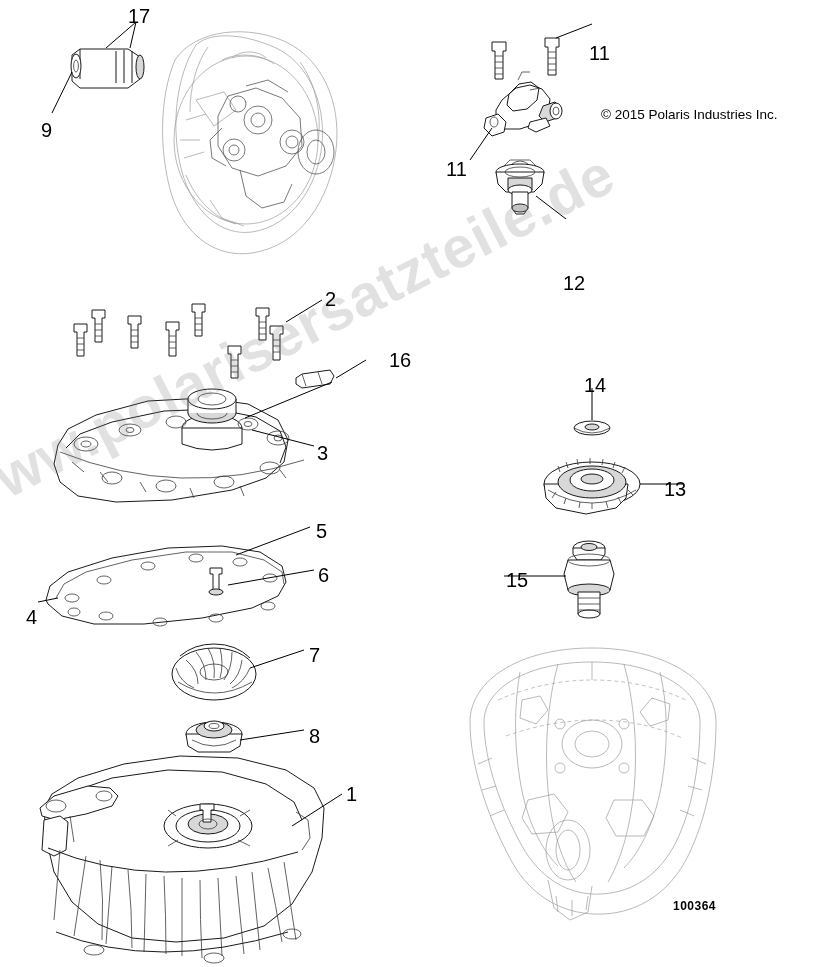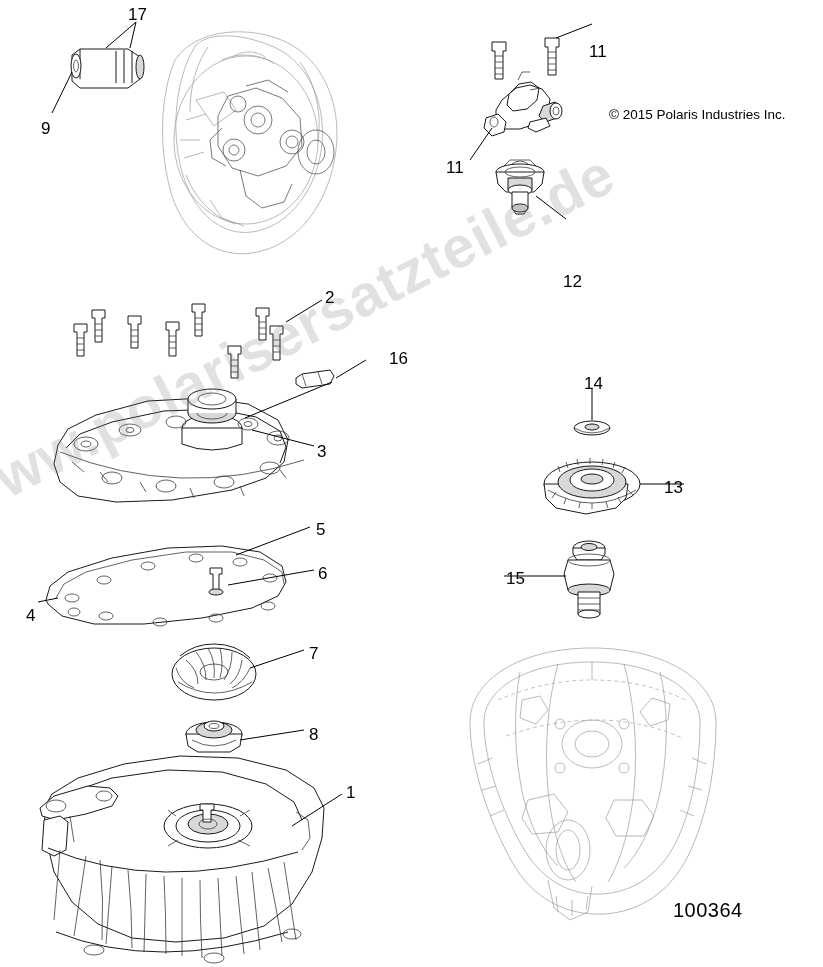--- a/index.html
+++ b/index.html
@@ -13,37 +13,37 @@
   #sheet {
     position: relative;
     width: 823px;
     height: 967px;
     background: #ffffff;
     overflow: hidden;
   }
   .callout {
     position: absolute;
     font-family: "Liberation Sans", sans-serif;
-    font-size: 17px;
+    font-size: 20px;
     color: #000000;
     white-space: nowrap;
     line-height: 1;
   }
   .copyright {
     position: absolute;
     font-family: "Liberation Sans", sans-serif;
     font-size: 13.5px;
     color: #000000;
     white-space: nowrap;
   }
   .partno {
     position: absolute;
     font-family: "Liberation Sans", sans-serif;
-    font-size: 20px;
-    font-weight: normal;
+    font-size: 12px;
+    font-weight: bold;
     color: #000000;
     letter-spacing: 0.5px;
   }
   .watermark {
     position: absolute;
     left: 50px;
     top: 300px;
     width: 760px;
     height: 620px;
     transform: rotate(-27deg);
@@ -370,21 +370,21 @@
       <ellipse class="ln-light" cx="568" cy="850" rx="12" ry="20"></ellipse>
       <path class="ln-light" d="M548 880 l6 28 16 12 18 -8 4 -26"></path>
       <path class="ln-light" d="M556 896 l2 16 M572 900 l0 16 M588 896 l-2 14"></path>
       <path class="ln-light" d="M478 764 l14 -6 M482 790 l14 -4 M490 816 l14 -6"></path>
       <path class="ln-light" d="M706 764 l-14 -6 M702 790 l-14 -4 M694 816 l-14 -6"></path>
     </g>
   </svg>
 
   <div class="watermark">www.polarisersatzteile.de</div>
 
-  <div class="copyright" style="left:601px; top:107px;margin-left:8px;">© 2015 Polaris Industries Inc.</div>
+  <div class="copyright" style="left:601px; top:107px;">© 2015 Polaris Industries Inc.</div>
 
   <div class="partno" style="left:673px; top:899px;">100364</div>
 
   <div class="callout" style="left:128px; top:6px;">17</div>
   <div class="callout" style="left:589px; top:7px;margin-top:36px;">11</div>
   <div class="callout" style="left:41px;  top:120px;">9</div>
   <div class="callout" style="left:446px; top:159px;">11</div>
   <div class="callout" style="left:563px; top:225px;margin-top:48px;">12</div>
   <div class="callout" style="left:325px; top:289px;">2</div>
   <div class="callout" style="left:369px; top:350px;margin-left:20px;">16</div>

